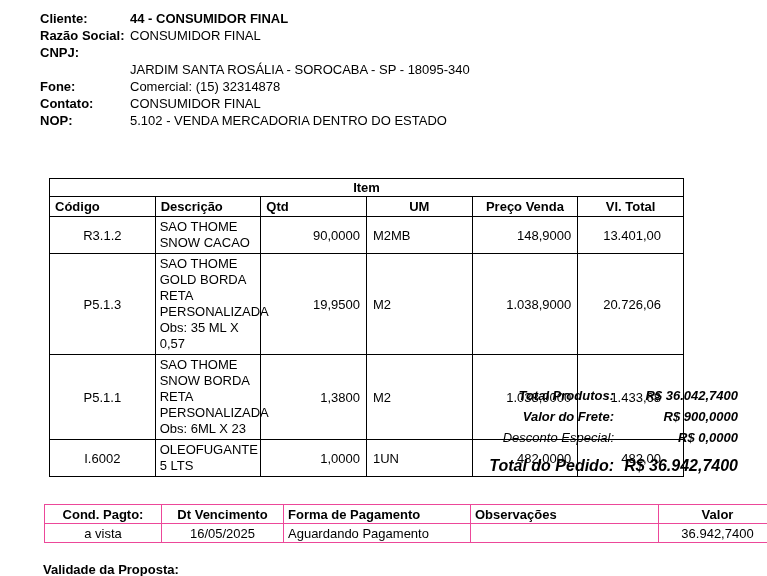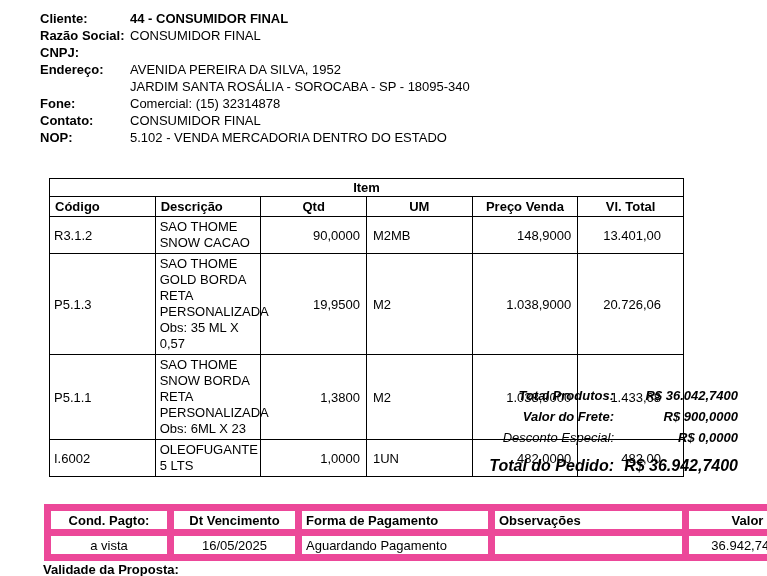--- a/index.html
+++ b/index.html
@@ -77,29 +77,29 @@
     padding: 0;
   }
   .items-table thead .col-head {
     font-weight: bold;
     height: 19px;
     line-height: 19px;
     padding: 0 5px;
   }
   .col-codigo  { width: 88px;  text-align: left; }
   .col-desc    { width: 287px; text-align: left; }
-  .col-qtd     { width: 56px;  text-align: center; }
+  .col-qtd     { width: 56px;  text-align: left; }
   .col-um      { width: 59px;  text-align: center; }
   .col-preco   { width: 106px; text-align: center; }
   .col-total   { width: 91px;  text-align: center; }
 
   .items-table tbody td {
     height: 18px;
   }
-  .items-table tbody td.c-codigo { text-align: left; }
+  .items-table tbody td.c-codigo { text-align: center; }
   .items-table tbody td.c-desc   { text-align: left; line-height: 16px; padding-top: 2px; padding-bottom: 2px; }
   .items-table tbody td.c-qtd    { text-align: right; padding-right: 6px; }
   .items-table tbody td.c-um     { text-align: left; padding-left: 6px; }
   .items-table tbody td.c-preco  { text-align: right; padding-right: 6px; }
   .items-table tbody td.c-total  { text-align: right; padding-right: 22px; }
   .desc-line { display: block; }
   .desc-obs  { display: block; }
 
   
   .totals {
@@ -146,21 +146,21 @@
     position: absolute;
     left: 44px;
     top: 504px;
     width: 687px;
     border-collapse: collapse;
     font-size: 13px;
     table-layout: fixed;
   }
   .pay-table th,
   .pay-table td {
-    border: 7px solid #ec4899;
+    border: 1px solid #ec4899;
     height: 18px;
     padding: 0 4px;
   }
   .pay-table th {
     font-weight: bold;
   }
   .pc-cond   { width: 108px; text-align: center; }
   .pc-venc   { width: 113px; text-align: center; }
   .pc-forma  { width: 178px; text-align: left; padding-left: 6px; }
   .pc-obs    { width: 179px; text-align: left; padding-left: 6px; margin-top: 20px; }
@@ -185,24 +185,20 @@
   <div class="hdr-row">
     <span class="hdr-label">Cliente:</span>
     <span class="hdr-value strong">44 - CONSUMIDOR FINAL</span>
   </div>
   <div class="hdr-row">
     <span class="hdr-label">Razão Social:</span>
     <span class="hdr-value">CONSUMIDOR FINAL</span>
   </div>
   <div class="hdr-row">
     <span class="hdr-label">CNPJ:</span>
-  </div>
-  <div class="hdr-row">
-    <span class="hdr-label">Endereço:</span>
-    <span class="hdr-value">AVENIDA PEREIRA DA SILVA, 1952</span>
   </div>
   <div class="hdr-row">
     <span class="hdr-label"></span>
     <span class="hdr-value">JARDIM SANTA ROSÁLIA - SOROCABA - SP - 18095-340</span>
   </div>
   <div class="hdr-row">
     <span class="hdr-label">Fone:</span>
     <span class="hdr-value">Comercial: (15) 32314878</span>
   </div>
   <div class="hdr-row">

